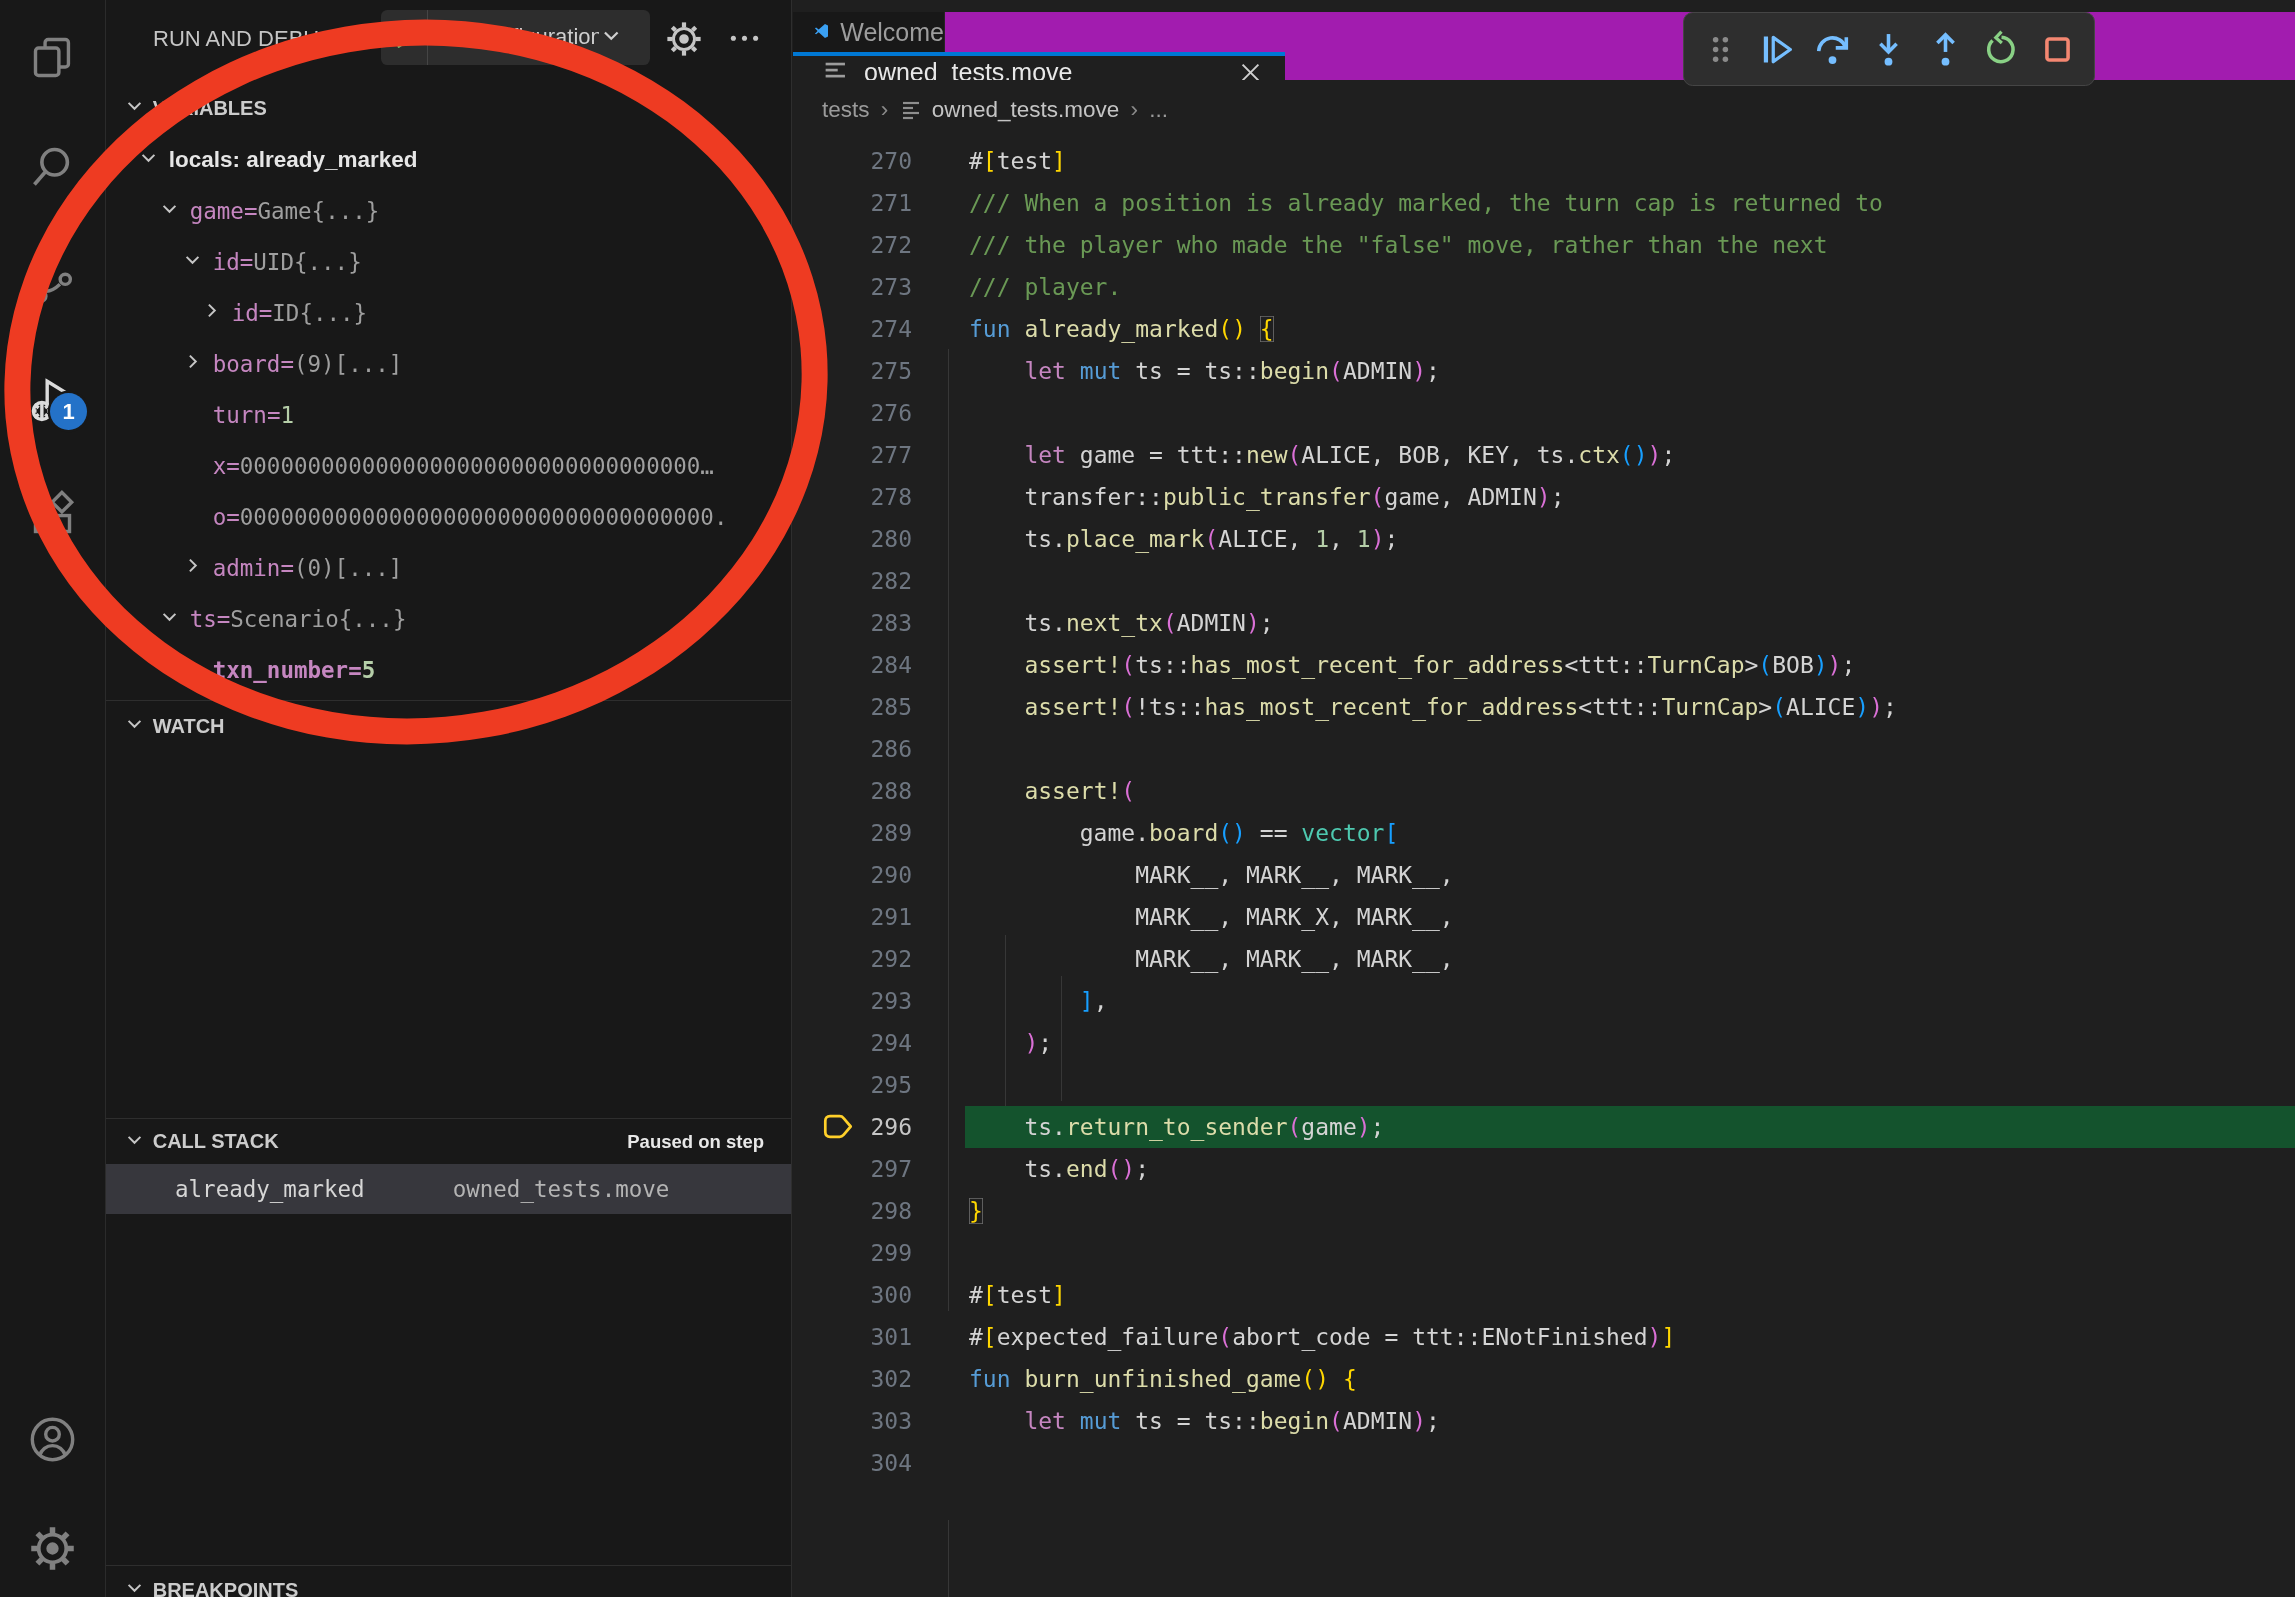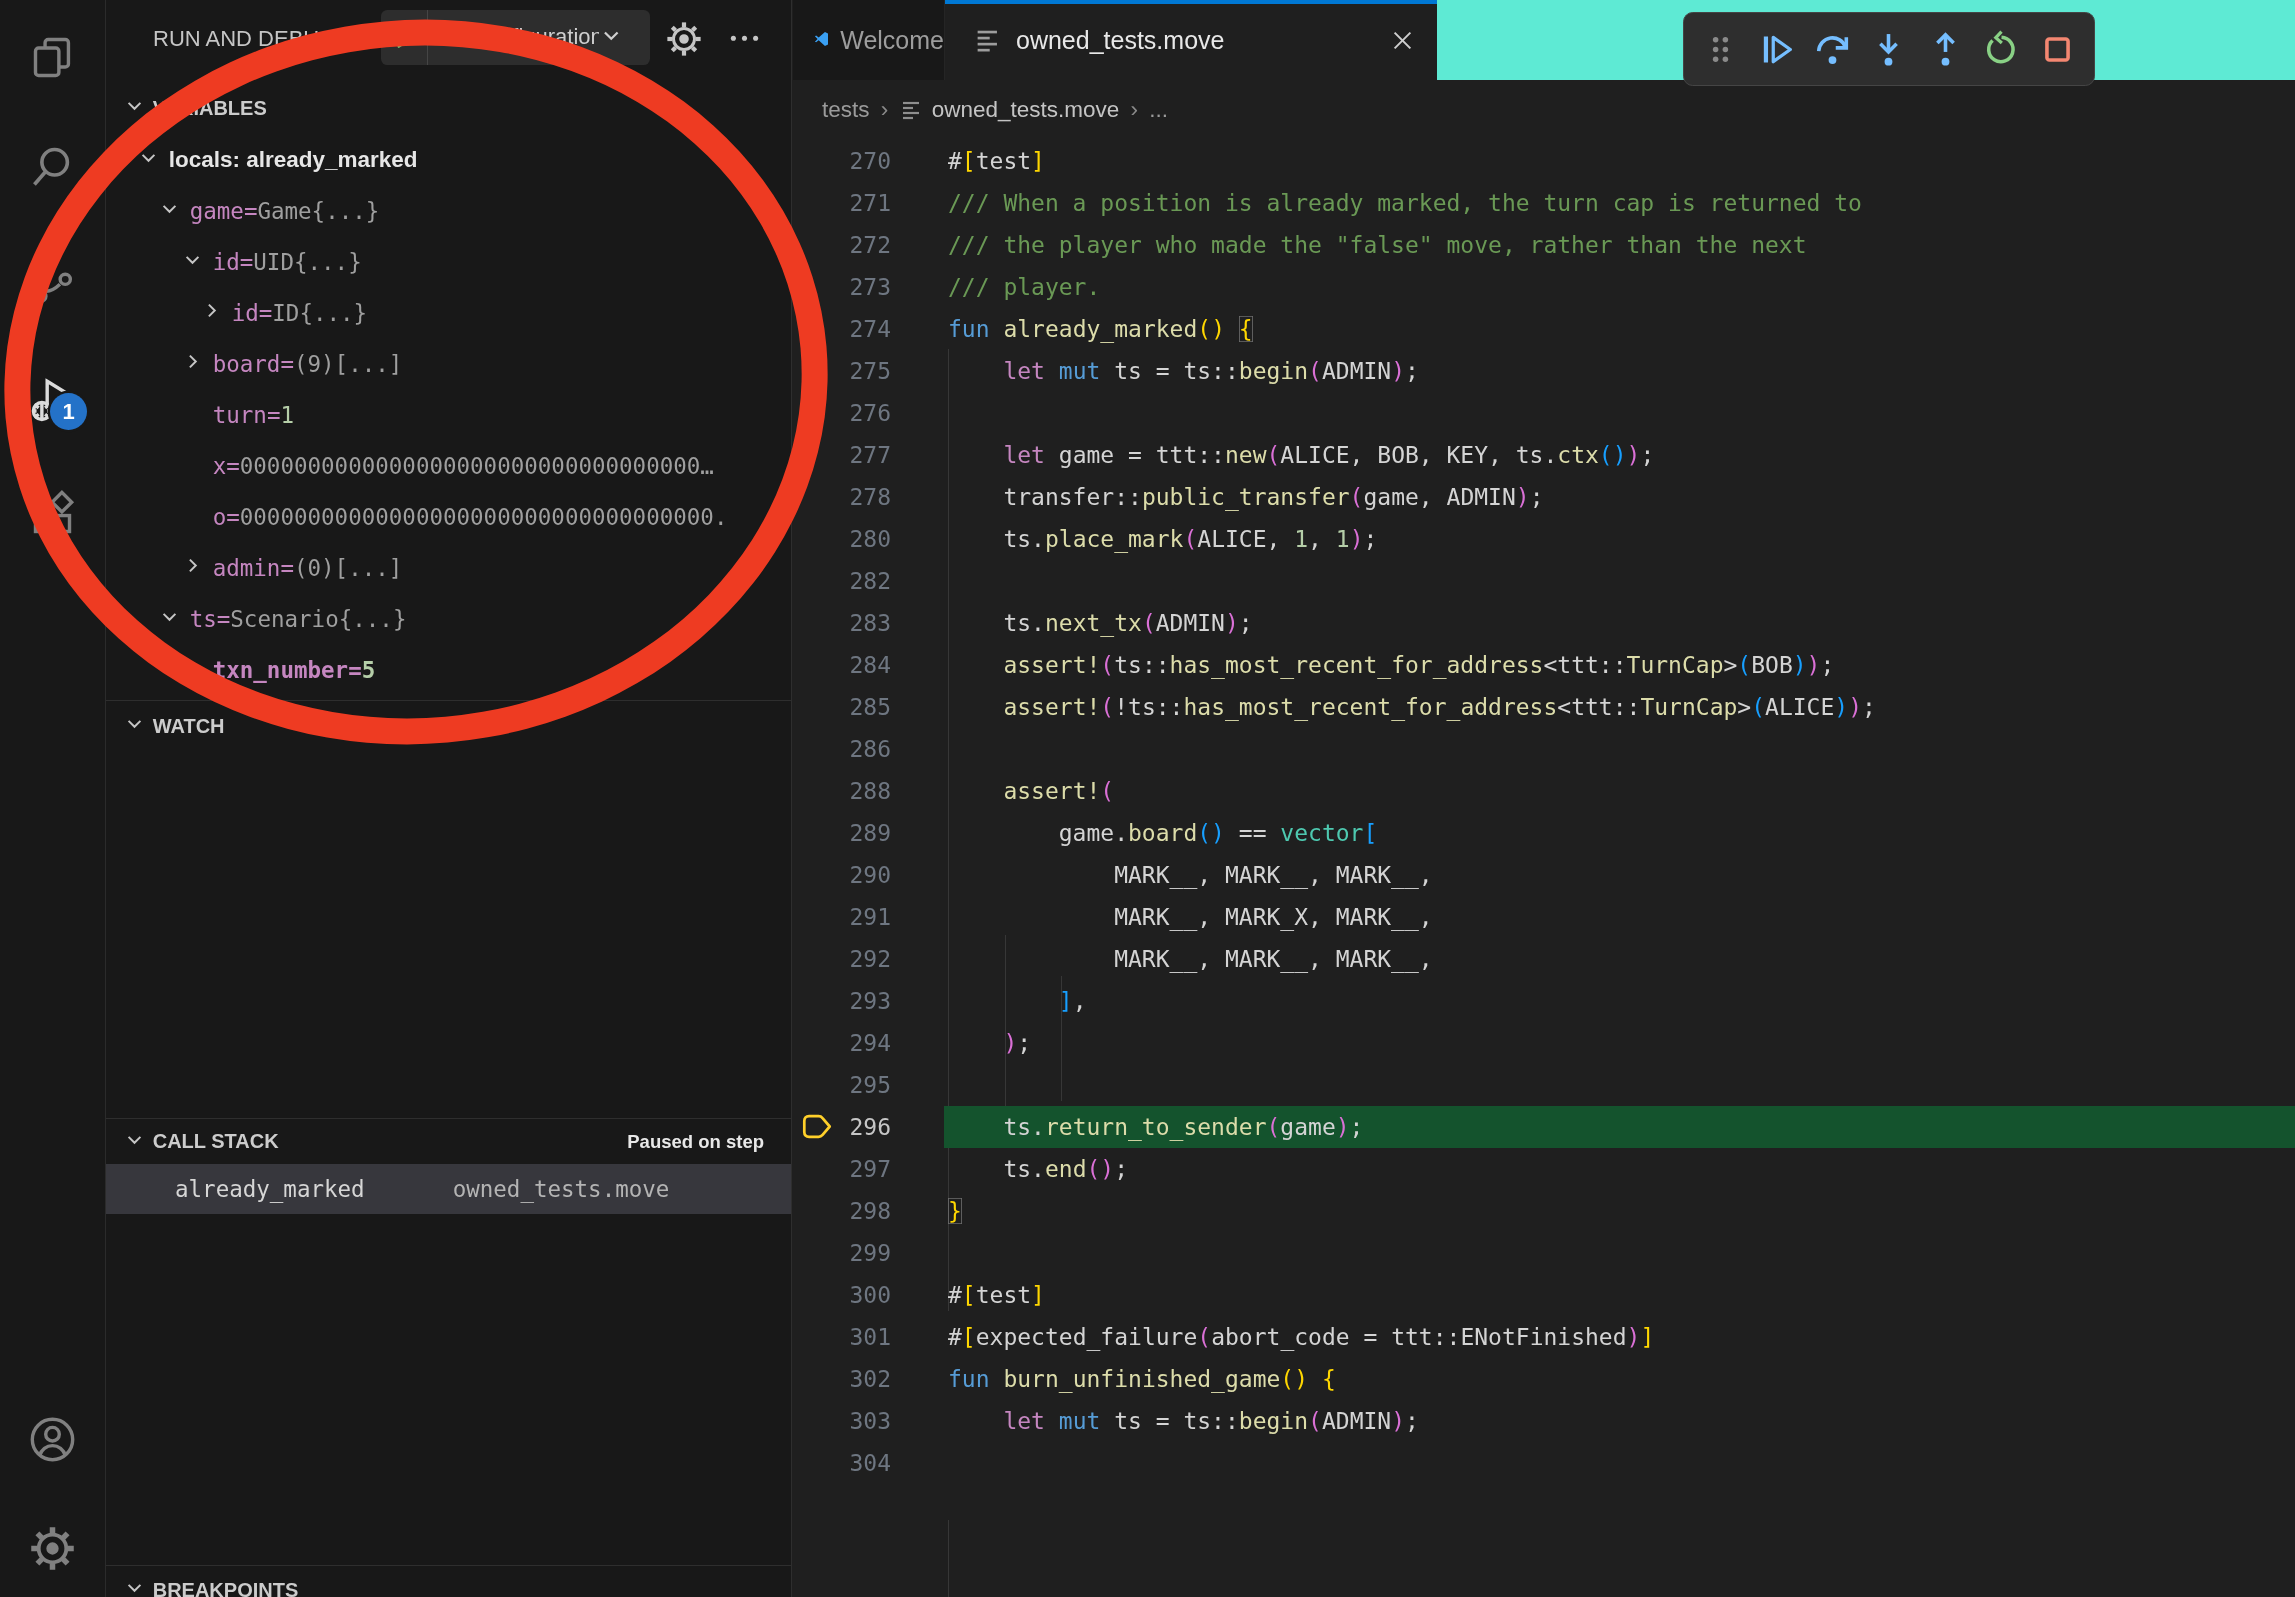--- a/index.html
+++ b/index.html
@@ -56,40 +56,40 @@
   .frame-row { height:50px; background:#37373d; display:flex; align-items:center;
                font-family:"DejaVu Sans Mono", monospace; font-size:22.5px; }
   .frame-name { color:#d6d6d6; margin-left:69px; }
   .frame-file { color:#b4b4b4; margin-left:88px; }
 
   #breakpoints-section { position:absolute; left:0; top:1565px; width:100%; height:32px; border-top:0.8px solid #2e2e2e; }
   #breakpoints-header { height:48px; }
 
   
   #editor { position:absolute; left:793px; top:0; width:1502px; height:1597px; background:#1f1f1f; }
-  #tabbar { position:absolute; left:0; top:0; width:100%; height:80px; background:#5eead4; display:flex; }
+  #tabbar { position:absolute; left:0; top:12px; width:100%; height:80px; background:#a21caf; display:flex;flex-direction:column; }
   .tab { height:80px; display:flex; align-items:center; font-size:25px; position:relative; }
   #tab-welcome { width:152px; background:#181818; color:#9d9d9d; border-right:0.8px solid #252525; padding-left:21px; }
   #tab-welcome .tab-icon { width:32px; height:32px; margin-right:11.3px; }
   #tab-owned { width:492px; background:#1f1f1f; color:#e8e8e8; }
   #tab-owned::before { content:""; position:absolute; left:0; top:0; width:100%; height:4px; background:#0078d4; }
   #tab-owned .tab-icon { width:29px; height:29px; margin-left:29px; margin-right:13px; color:#9d9d9d; }
   .tab-close { margin-left:auto; margin-right:21px; width:27px; height:27px; color:#cfcfcf; }
 
   #breadcrumb { position:absolute; left:0; top:80px; width:100%; height:60px; background:#1f1f1f;
                 display:flex; align-items:center; font-size:22.5px; color:#9b9b9b; }
   #breadcrumb .bc-sep { margin:0 11.3px; color:#8a8a8a; }
   #breadcrumb .bc-file-icon { width:24px; height:24px; margin-right:8px; color:#8f8f8f; }
   #breadcrumb .bc-first { margin-left:29px; }
   #breadcrumb .bc-file { color:#c4c4c4; }
 
   #code-area { position:absolute; left:0; top:140px; width:100%; height:1457px; }
   .iguide { position:absolute; width:0.8px; background:#373737; z-index:0; }
   .cl { position:relative; height:42px; display:flex; z-index:1;
-        font-family:"DejaVu Sans Mono", monospace; font-size:23px; line-height:42px; }
+        font-family:"DejaVu Sans Mono", monospace; font-size:23px; line-height:42px;padding-left:21px; }
   .lnm { flex:0 0 44px; position:relative; }
   .lnm svg { position:absolute; left:8px; top:7.2px; width:32px; height:27px; }
   .ln { flex:0 0 54px; text-align:right; color:#6e7681; }
   .cl.cur .ln { color:#c6c6c6; }
   .ct { flex:1; margin-left:53px; padding-left:4px; white-space:pre; }
   .cl.cur .ct { background:#14532d; }
   .ct span { white-space:pre; }
   .tk-w  { color:#d4d4d4; }
   .tk-kb { color:#569cd6; }
   .tk-kp { color:#c586c0; }

